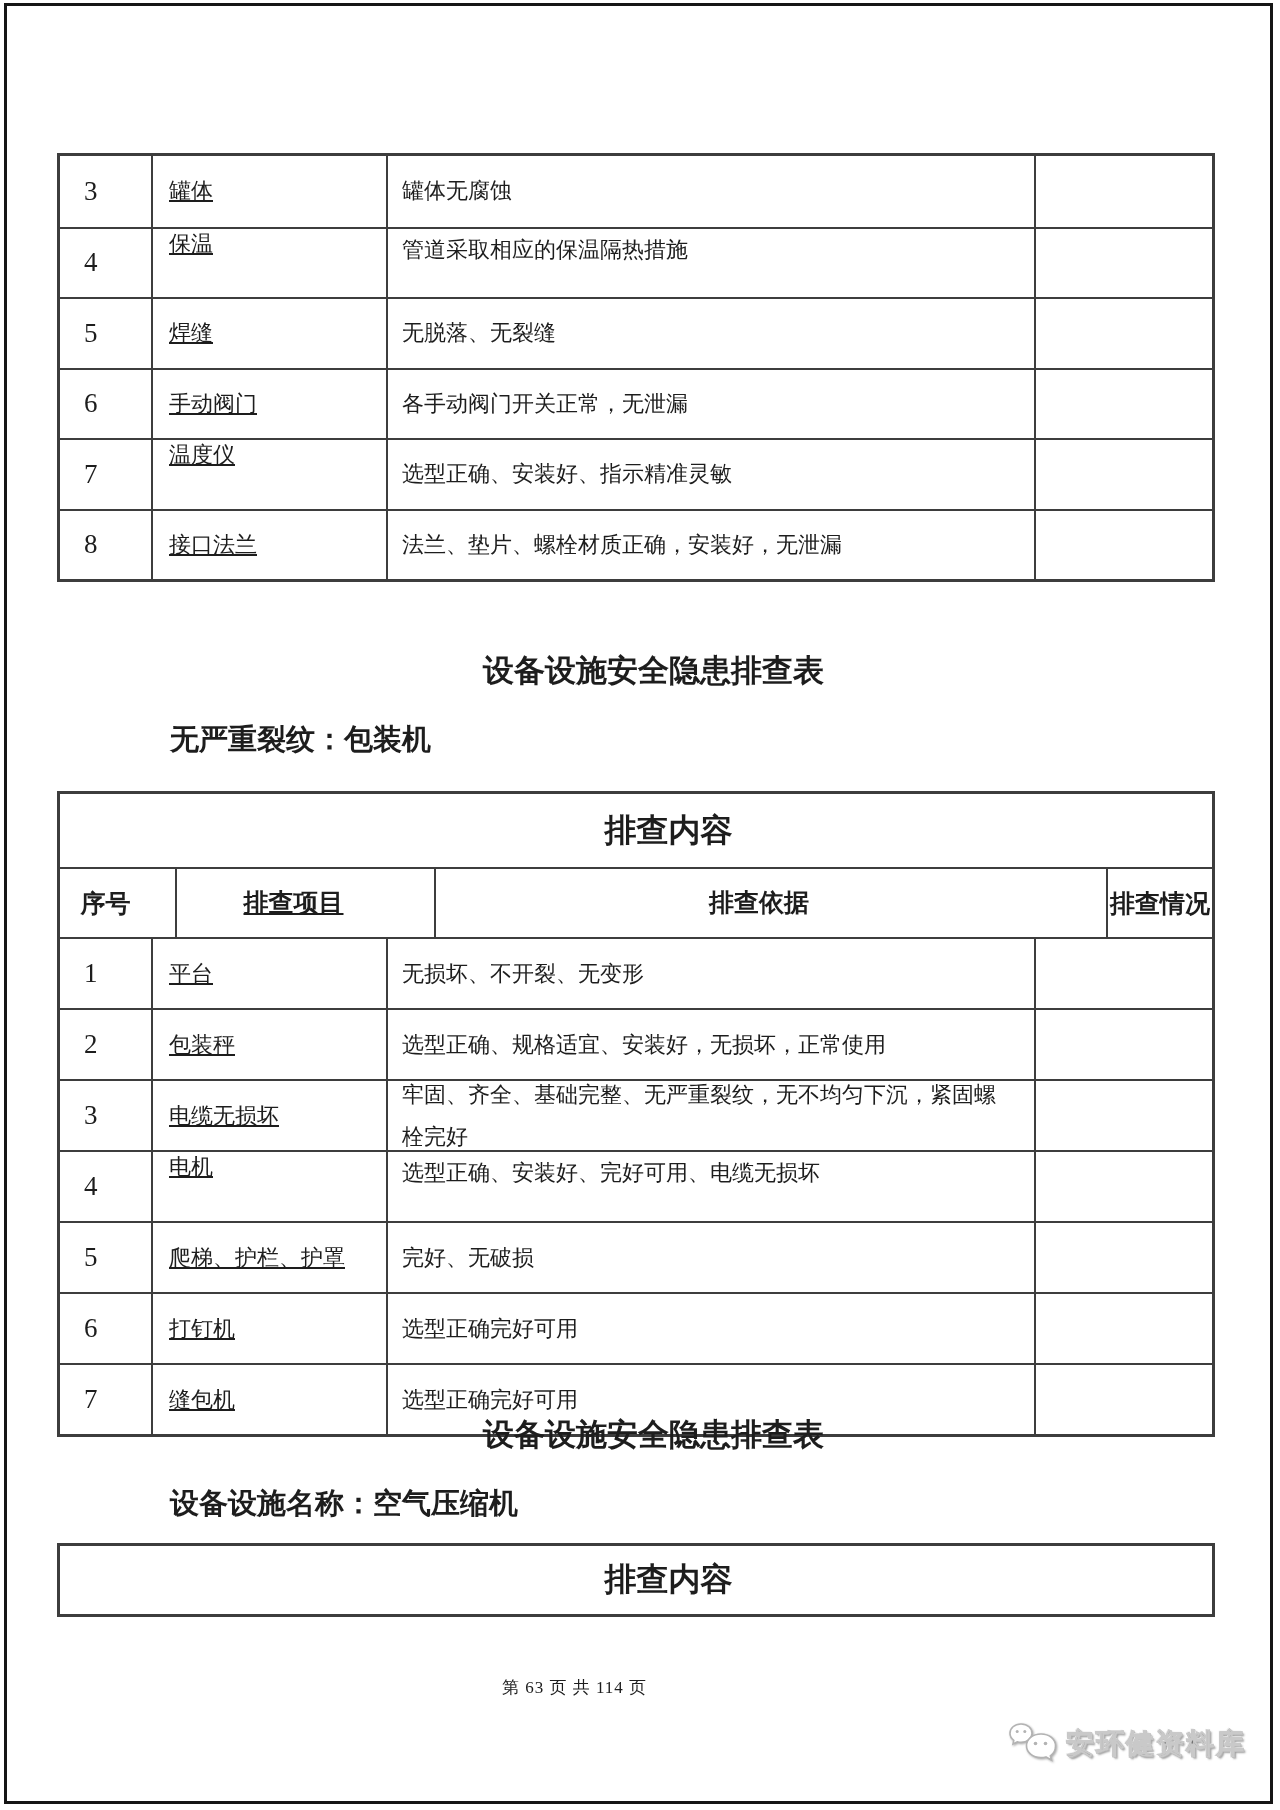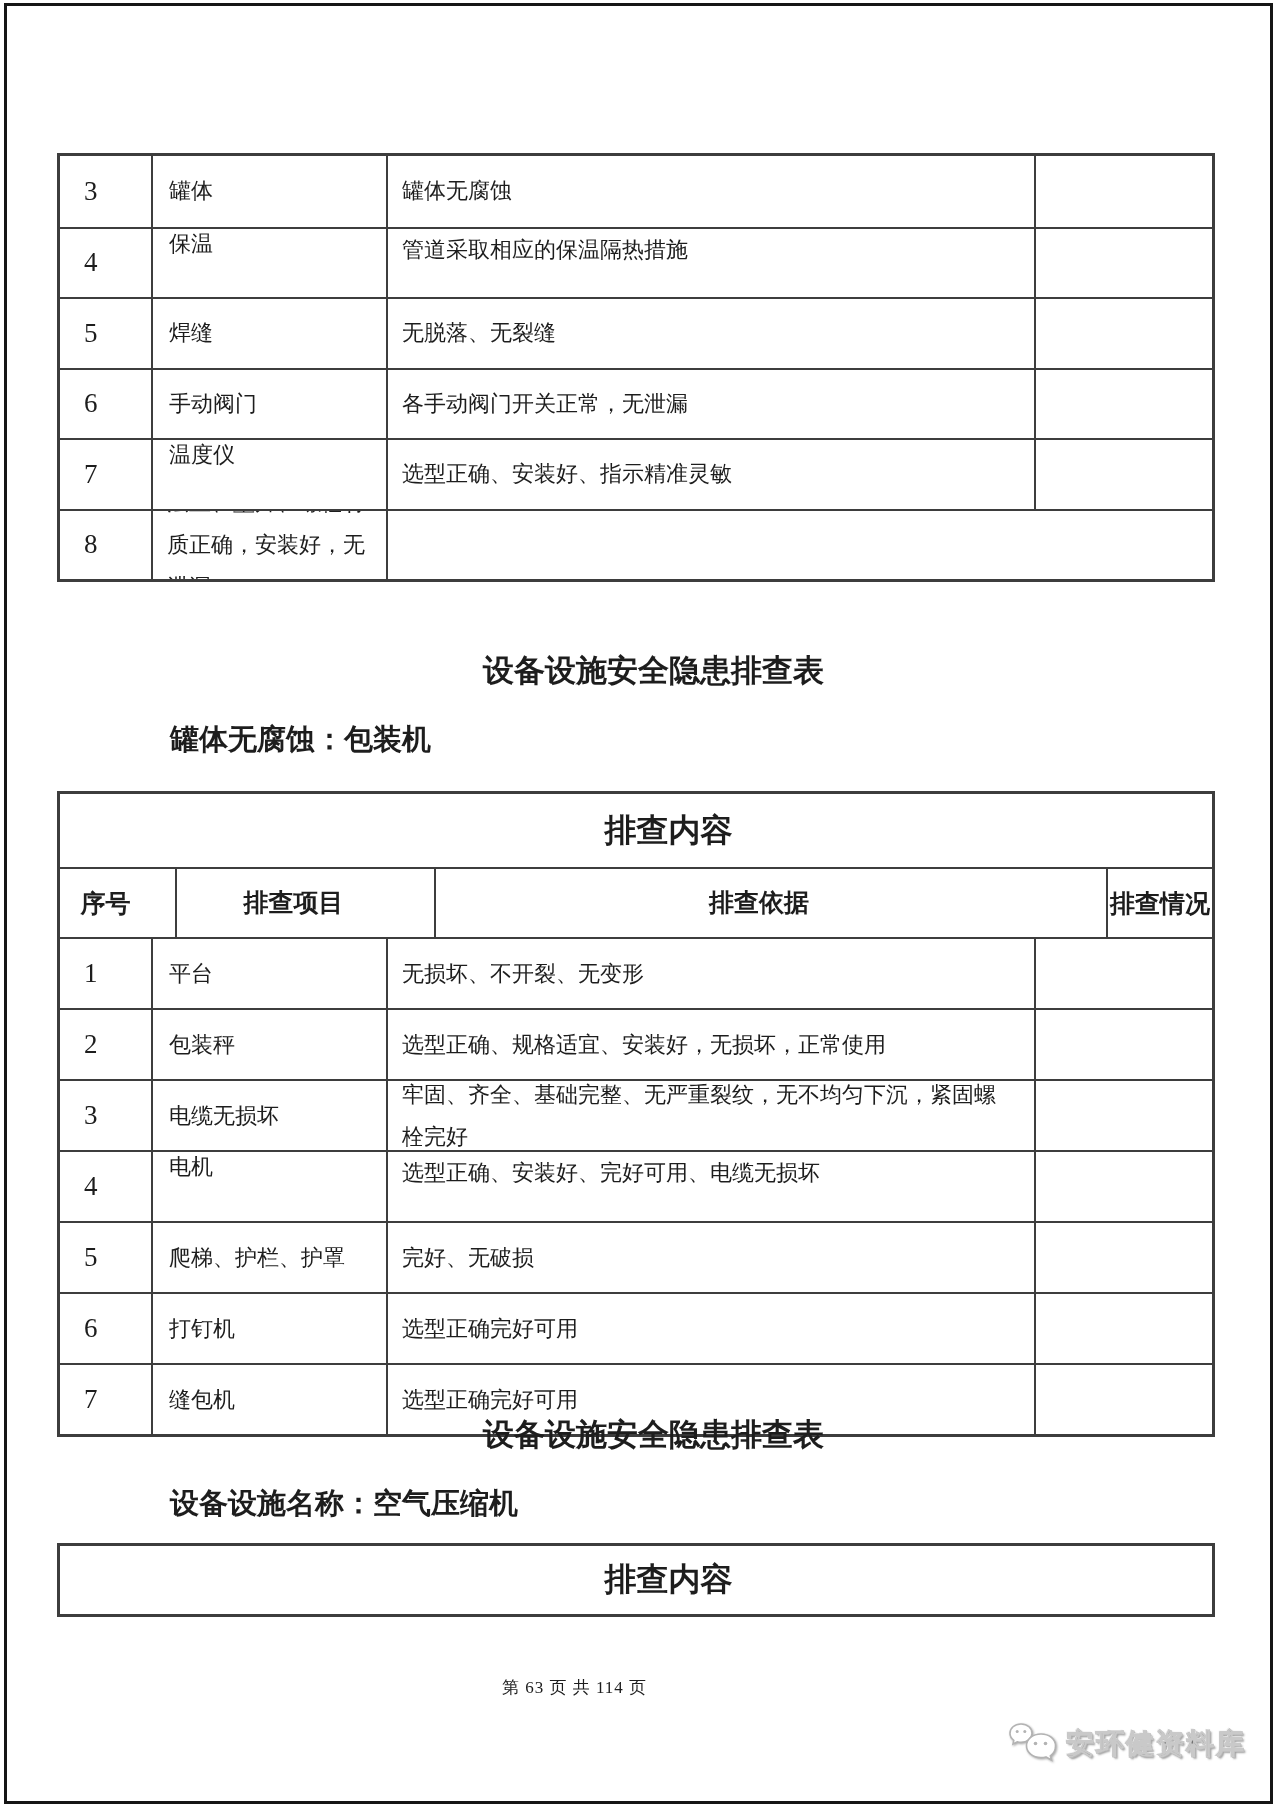--- a/index.html
+++ b/index.html
@@ -18,21 +18,21 @@
   }
   .row { display:grid; grid-template-columns:91px 235px 648px 1fr; border-top:2px solid #3d3d3d; box-sizing:border-box; }
   .row:first-child, .span-row:first-child { border-top:none; }
   .span-row {
     display:flex; align-items:center; justify-content:center;
     font-weight:bold; font-size:32px; text-indent:45px; border-top:2px solid #3d3d3d; box-sizing:border-box;padding-left:20px;
   }
   .cell { border-left:2px solid #3d3d3d; display:flex; align-items:center; box-sizing:border-box; overflow:hidden; }
   .cell:first-child { border-left:none; }
   .cell.no    { padding-left:24px; font-size:27px; }
-  .cell.item  { padding-left:16px; font-size:22px; line-height:30px; }
+  .cell.item  { padding-left:16px; font-size:22px; line-height:30px;text-decoration:underline; }
   .cell.basis { padding-left:14px; padding-right:18px; font-size:22px; line-height:42px; }
   .cell.top   { align-items:flex-start; }
   .row.hdr .cell { justify-content:center; padding:0; font-weight:bold; font-size:25px; }
   .tbl1 .row { height:70.5px; }
   .tbl2 .span-row { height:73px; }
   .tbl2 .row.hdr  { height:70px;gap:24px; }
   .tbl2 .row.data { height:71px; }
   .tbl3 .span-row { height:68px; }
   
   .title {
@@ -86,27 +86,28 @@
         <div class="cell status"></div>
       </div>
       <div class="row data">
         <div class="cell no">7</div>
         <div class="cell item top">温度仪</div>
         <div class="cell basis">选型正确、安装好、指示精准灵敏</div>
         <div class="cell status"></div>
       </div>
       <div class="row data">
         <div class="cell no">8</div>
+        <div class="cell item">接口法兰</div>
         <div class="cell basis">法兰、垫片、螺栓材质正确，安装好，无泄漏</div>
         <div class="cell status"></div>
       </div>
     </div>
 
   <div class="title t2-title">设备设施安全隐患排查表</div>
-  <div class="subtitle t2-subtitle">罐体无腐蚀：包装机</div>
+  <div class="subtitle t2-subtitle">无严重裂纹：包装机</div>
 
   <div class="tbl tbl2" id="t2" style="top:791px;">
       <div class="span-row">排查内容</div>
       <div class="row hdr">
         <div class="cell no">序号</div>
         <div class="cell item">排查项目</div>
         <div class="cell basis">排查依据</div>
         <div class="cell status">排查情况</div>
       </div>
       <div class="row data">

